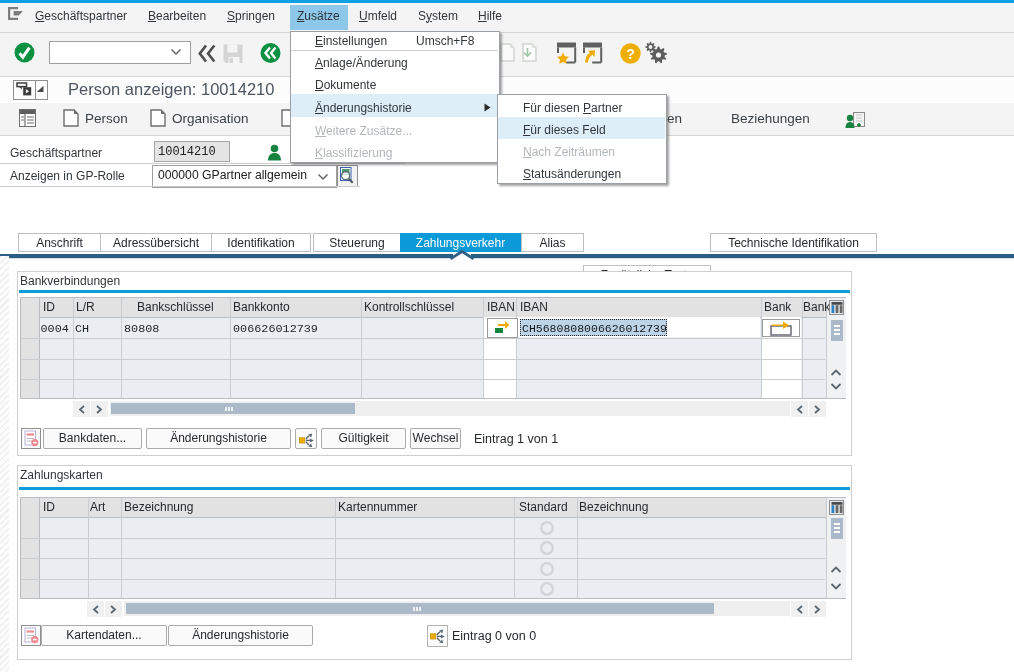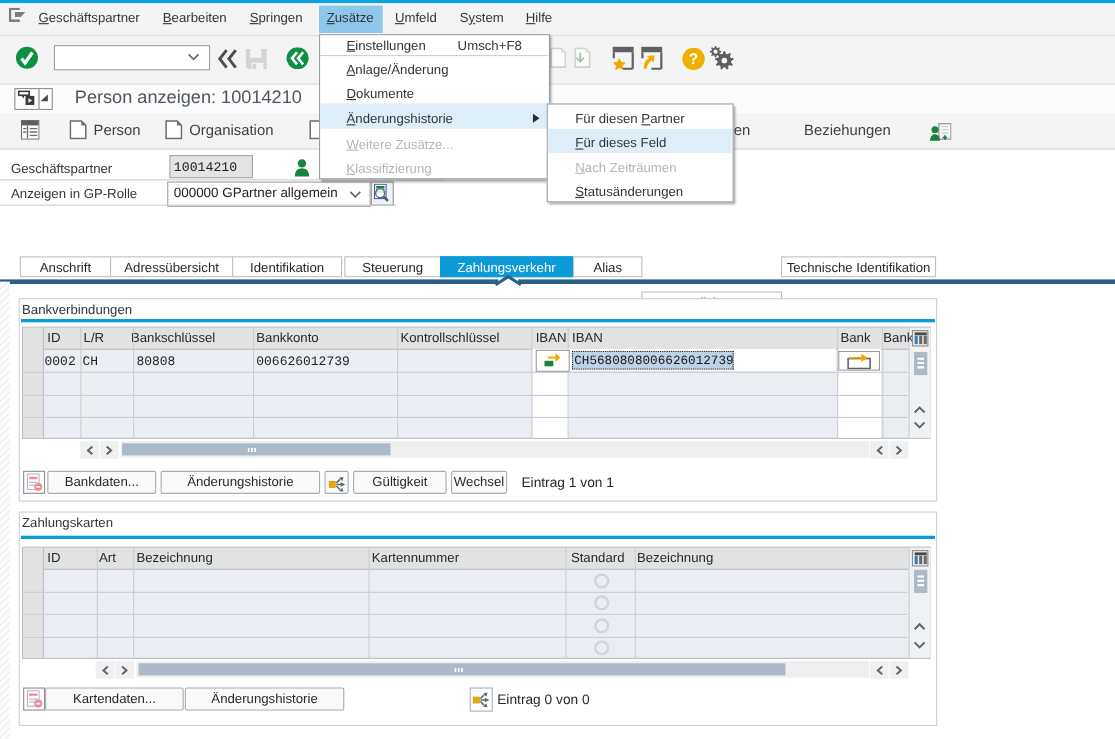--- a/index.html
+++ b/index.html
@@ -156,21 +156,21 @@
       box-sizing:border-box;font-size:12px;color:#24292e;text-align:center;line-height:18px;}
  .tabsel{background:#0c9ad8;color:#fff;border-color:#0c9ad8;}
 </style>
 <div class="tab" style="left:18px;width:83px;">Anschrift</div>
 <div class="tab" style="left:100px;width:112px;">Adressübersicht</div>
 <div class="tab" style="left:211px;width:100px;">Identifikation</div>
 <div class="tab" style="left:313px;width:88px;">Steuerung</div>
 <div class="tab tabsel" style="left:400px;width:121px;">Zahlungsverkehr</div>
 <div class="tab" style="left:521px;width:63px;">Alias</div>
 <div class="tab" style="left:583px;width:128px;margin-top:32px;">Zusätzliche Texte</div>
-<div class="tab" style="left:710px;width:141px;">Technische Identifikation</div>
+<div class="tab" style="left:710px;width:167px;">Technische Identifikation</div>
 <svg class="abs" style="left:0;top:248px;" width="1014" height="18" viewBox="0 0 1014 18">
   <rect x="0" y="6" width="453" height="4.2" fill="#2a5f83"></rect>
   <rect x="471" y="6" width="543" height="4.2" fill="#2a5f83"></rect>
   <polygon points="450.5,10.3 462,2.2 473.5,10.3" fill="#fff"></polygon>
   <path d="M450.5 10.8 L462 3.5 L473.5 10.8" fill="none" stroke="#2a5f83" stroke-width="2.8"></path>
 </svg>
 
 <div class="abs" style="left:0;top:256px;width:9px;height:416px;
   background:repeating-linear-gradient(135deg,#efefef 0 1.5px,#fcfcfc 1.5px 4.5px);"></div>
 
@@ -197,42 +197,42 @@
   <div class="abs" style="left:0;top:0;width:18px;height:100px;background:#e2e2e2;border-right:1px solid #b9bdc1;"></div>
 
   <div class="abs" style="left:804.5px;top:0;width:19.5px;height:100px;background:#f0f1f2;border-left:1px solid #c9cdd1;"></div>
 
   <div class="abs" style="left:463px;top:19px;width:33px;height:81px;background:#fff;"></div>
   <div class="abs" style="left:496px;top:19px;width:243px;height:20px;background:#fff;"></div>
   <div class="abs" style="left:740px;top:19px;width:40px;height:81px;background:#fff;"></div>
 
   <div class="th" style="left:22px;top:2px;">ID</div>
   <div class="th" style="left:55px;top:2px;">L/R</div>
-  <div class="th" style="left:98px;top:2px;">Bankschlüssel</div>
+  <div class="th" style="left:116px;top:2px;">Bankschlüssel</div>
   <div class="th" style="left:212px;top:2px;">Bankkonto</div>
   <div class="th" style="left:343px;top:2px;">Kontrollschlüssel</div>
   <div class="th" style="left:466px;top:2px;">IBAN</div>
   <div class="th" style="left:499px;top:2px;">IBAN</div>
   <div class="th" style="left:743px;top:2px;">Bank</div>
   <div class="th" style="left:782px;top:2px;">Bank</div>
 
   <div class="gridv" style="left:52px;top:0;height:100px;"></div>
   <div class="gridv" style="left:100px;top:0;height:100px;"></div>
   <div class="gridv" style="left:209px;top:0;height:100px;"></div>
   <div class="gridv" style="left:340px;top:0;height:100px;"></div>
   <div class="gridv" style="left:462px;top:0;height:100px;"></div>
   <div class="gridv" style="left:495px;top:0;height:100px;"></div>
   <div class="gridv" style="left:739.5px;top:0;height:100px;"></div>
   <div class="gridv" style="left:780.5px;top:0;height:100px;"></div>
 
   <div class="abs" style="left:0;top:40px;width:804px;height:1px;background:#c9cdd1;"></div>
   <div class="abs" style="left:0;top:60.5px;width:804px;height:1px;background:#c9cdd1;"></div>
   <div class="abs" style="left:0;top:81px;width:804px;height:1px;background:#c9cdd1;"></div>
 
-  <div class="tx" style="left:19.5px;top:24px;font-size:11.8px;font-family:'Liberation Mono',monospace;color:#1d2226;">0002</div>
+  <div class="tx" style="left:19.5px;top:24px;font-size:11.8px;font-family:'Liberation Mono',monospace;color:#1d2226;">0004</div>
   <div class="tx" style="left:54px;top:24px;font-size:11.8px;font-family:'Liberation Mono',monospace;color:#1d2226;">CH</div>
   <div class="tx" style="left:103px;top:24px;font-size:11.8px;font-family:'Liberation Mono',monospace;color:#1d2226;">80808</div>
   <div class="tx" style="left:212px;top:24px;font-size:11.8px;font-family:'Liberation Mono',monospace;color:#1d2226;">006626012739</div>
 
   <div class="abs" style="left:466px;top:20px;width:29px;height:18px;background:#fff;border:1px solid #9c9c9c;"></div>
   <svg class="abs" style="left:473px;top:23px;" width="16" height="13" viewBox="0 0 16 13">
     <rect x="1" y="7" width="8" height="5" fill="#17833f"></rect>
     <path d="M4 5 h7 v-3 l4.5 4 -4.5 4 v-3 h-7 z" fill="#f0ab00" transform="translate(0,-2)"></path>
   </svg>
 

